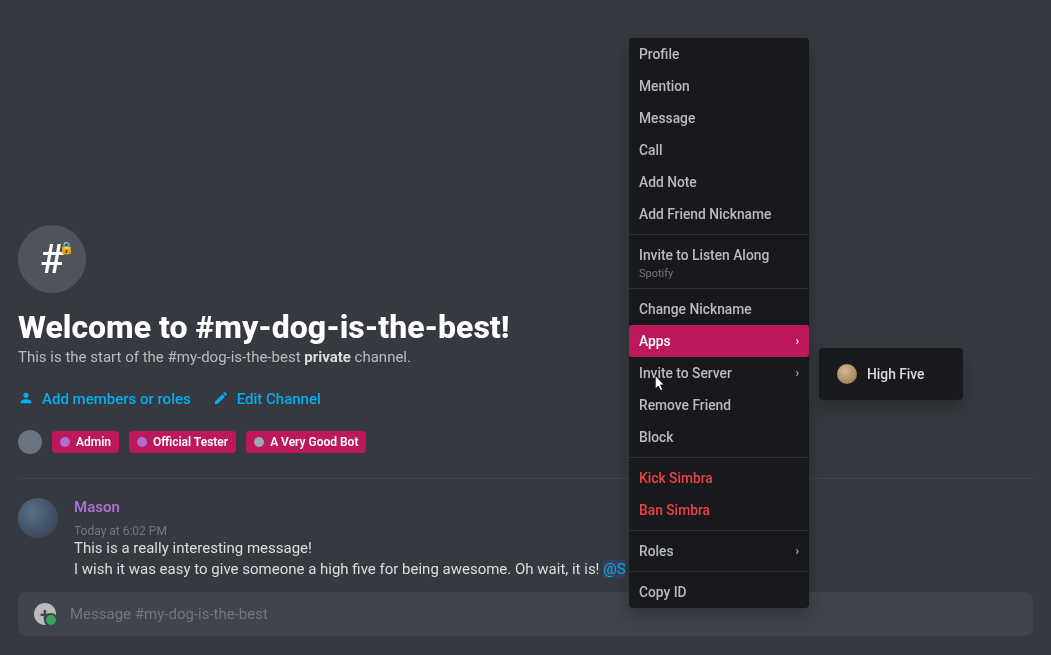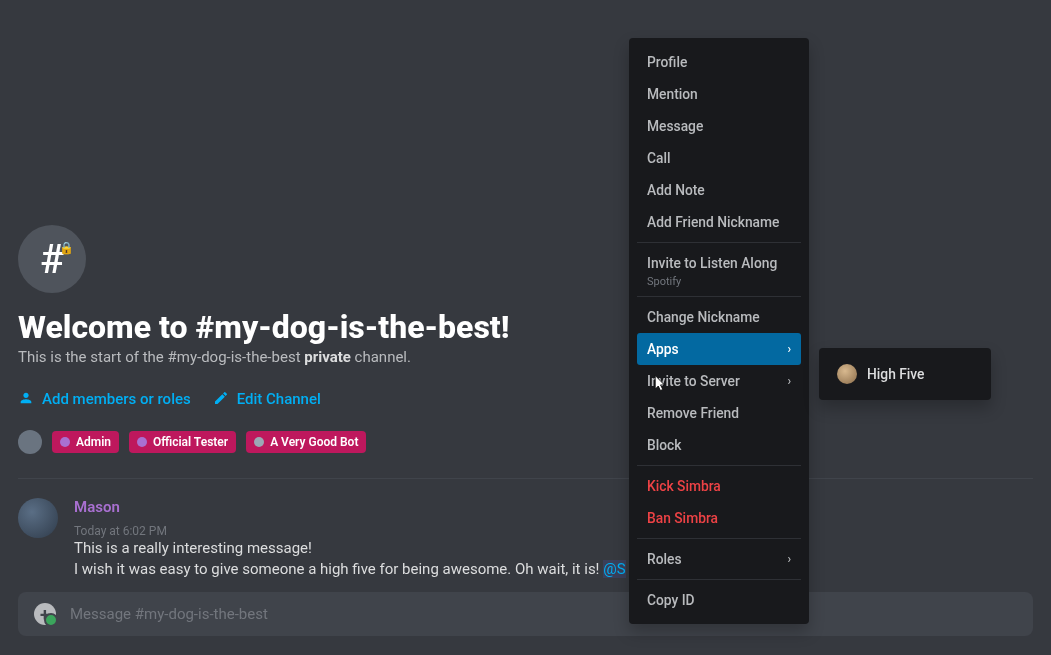--- a/index.html
+++ b/index.html
@@ -204,36 +204,35 @@
       color: #72767d;
       font-size: 15px;
     }
     .context-menu {
       position: absolute;
       left: 629px;
       top: 38px;
       width: 180px;
       background: #18191c;
       border-radius: 4px;
-      padding: 8px;
       box-shadow: 0 8px 16px rgba(0,0,0,0.24);
     }
     .menu-item {
       padding: 8px 10px;
       font-size: 13.8px;
       font-weight: 500;
       color: #b9bbbe;
       border-radius: 3px;
       cursor: pointer;
       display: flex;
       justify-content: space-between;
       align-items: center;
     }
     .menu-item.hovered {
-      background: #0369a1;
+      background: #be185d;
       color: #fff;
     }
     .menu-item.danger {
       color: #ed4245;
     }
     .menu-sub {
       font-size: 11px;
       color: #72767d;
       padding: 0 10px 4px;
       margin-top: -4px;
@@ -256,21 +255,21 @@
       top: 372px;
       width: 18px;
       height: 22px;
       pointer-events: none;
       z-index: 100;
     }
     .submenu {
       position: absolute;
       left: 819px;
       top: 348px;
-      width: 172px;
+      width: 144px;
       background: #18191c;
       border-radius: 4px;
       padding: 8px;
       box-shadow: 0 8px 16px rgba(0,0,0,0.24);
     }
     .submenu-item {
       padding: 8px 10px;
       font-size: 13.8px;
       font-weight: 500;
       color: #dcddde;

